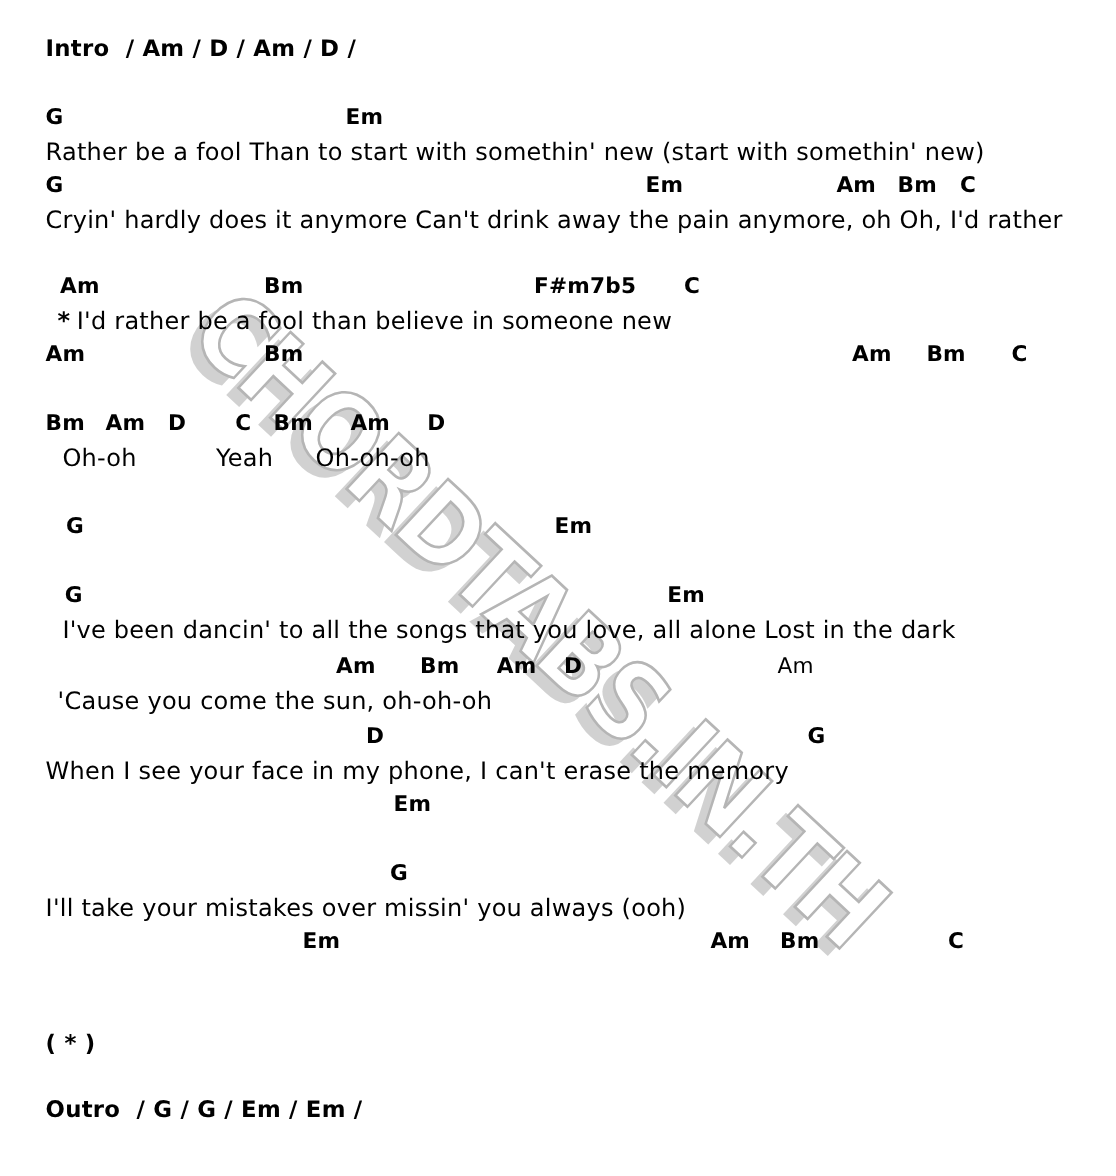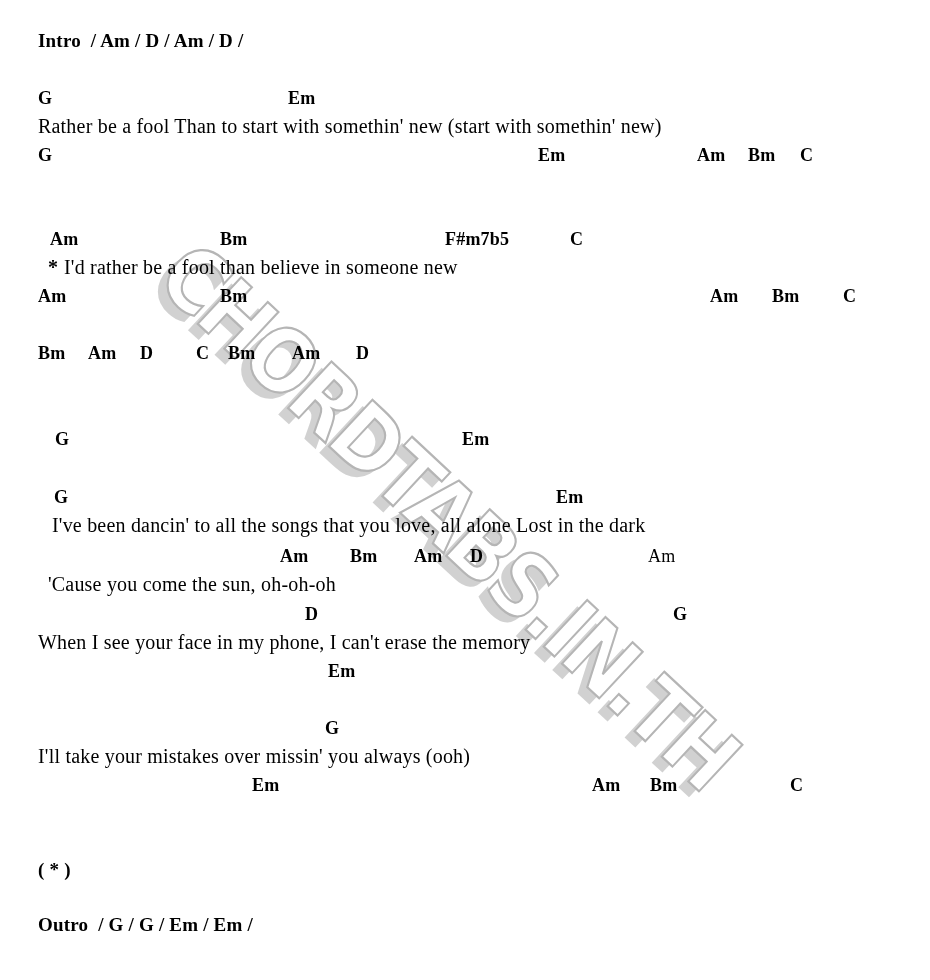--- a/index.html
+++ b/index.html
@@ -12,43 +12,45 @@
   .watermark{
     position:absolute;left:448px;top:516px;
     transform:translate(-50%,-50%) rotate(43deg) scaleY(1.12);
     font-size:78px;font-weight:bold;letter-spacing:-4px;white-space:nowrap;
     color:#ffffff;
     -webkit-text-stroke:2px #b5b5b5;
     text-shadow:-3px 10px 0 rgba(172,172,172,0.55);
     z-index:1;
     pointer-events:none;
   }
-  .sheet{position:absolute;left:0;top:0;width:930px;height:843px;z-index:2;font-family:Liberation Serif, serif;}
+  .sheet{position:absolute;left:0;top:0;width:930px;height:843px;z-index:2;}
   .row{position:absolute;left:0;width:930px;height:26px;white-space:pre;}
   .row > span{position:absolute;top:0;line-height:26px;}
   .row.chords > span{font-weight:700;font-size:18px;letter-spacing:0.2px;}
   .row.chords > span.light{font-weight:400;}
   .row.lyric  > span{font-weight:400;font-size:20px;letter-spacing:0.2px;}
   .row.lyric  > span.bold{font-weight:700;}
   .row.label  > span{font-weight:700;font-size:19px;letter-spacing:0.2px;}
 </style>
 </head>
 <body>
 
 <div class="page">
   <div class="watermark">CHORDTABS.IN.TH</div>
   <div class="sheet">
       <div class="row label" style="top: 28px;"><span style="left: 38px;">Intro  / Am / D / Am / D /</span></div>
       <div class="row chords" style="top: 85px;"><span style="left: 38px;">G</span><span style="left: 288px;">Em</span></div>
       <div class="row lyric" style="top: 113px;"><span style="left: 38px;">Rather be a fool Than to start with somethin' new (start with somethin' new)</span></div>
       <div class="row chords" style="top: 142px;"><span style="left: 38px;">G</span><span style="left: 538px;">Em</span><span style="left: 697px;">Am</span><span style="left: 748px;">Bm</span><span style="left: 800px;">C</span></div>
+      <div class="row lyric" style="top: 170px;"><span style="left: 38px;">Cryin' hardly does it anymore Can't drink away the pain anymore, oh Oh, I'd rather</span></div>
       <div class="row chords" style="top: 226px;"><span style="left: 50px;">Am</span><span style="left: 220px;">Bm</span><span style="left: 445px;">F#m7b5</span><span style="left: 570px;">C</span></div>
       <div class="row lyric" style="top: 254px;"><span class="bold" style="left: 48px;">*</span><span style="left: 64px;">I'd rather be a fool than believe in someone new</span></div>
       <div class="row chords" style="top: 283px;"><span style="left: 38px;">Am</span><span style="left: 220px;">Bm</span><span style="left: 710px;">Am</span><span style="left: 772px;">Bm</span><span style="left: 843px;">C</span></div>
       <div class="row chords" style="top: 340px;"><span style="left: 38px;">Bm</span><span style="left: 88px;">Am</span><span style="left: 140px;">D</span><span style="left: 196px;">C</span><span style="left: 228px;">Bm</span><span style="left: 292px;">Am</span><span style="left: 356px;">D</span></div>
+      <div class="row lyric" style="top: 368px;"><span style="left: 52px;">Oh-oh</span><span style="left: 180px;">Yeah</span><span style="left: 263px;">Oh-oh-oh</span></div>
       <div class="row chords" style="top: 426px;"><span style="left: 55px;">G</span><span style="left: 462px;">Em</span></div>
       <div class="row chords" style="top: 484px;"><span style="left: 54px;">G</span><span style="left: 556px;">Em</span></div>
       <div class="row lyric" style="top: 512px;"><span style="left: 52px;">I've been dancin' to all the songs that you love, all alone Lost in the dark</span></div>
       <div class="row chords" style="top: 543px;"><span style="left: 280px;">Am</span><span style="left: 350px;">Bm</span><span style="left: 414px;">Am</span><span style="left: 470px;">D</span><span class="light" style="left: 648px;">Am</span></div>
       <div class="row lyric" style="top: 571px;"><span style="left: 48px;">'Cause you come the sun, oh-oh-oh</span></div>
       <div class="row chords" style="top: 601px;"><span style="left: 305px;">D</span><span style="left: 673px;">G</span></div>
       <div class="row lyric" style="top: 629px;"><span style="left: 38px;">When I see your face in my phone, I can't erase the memory</span></div>
       <div class="row chords" style="top: 658px;"><span style="left: 328px;">Em</span></div>
       <div class="row chords" style="top: 715px;"><span style="left: 325px;">G</span></div>
       <div class="row lyric" style="top: 743px;"><span style="left: 38px;">I'll take your mistakes over missin' you always (ooh)</span></div>

